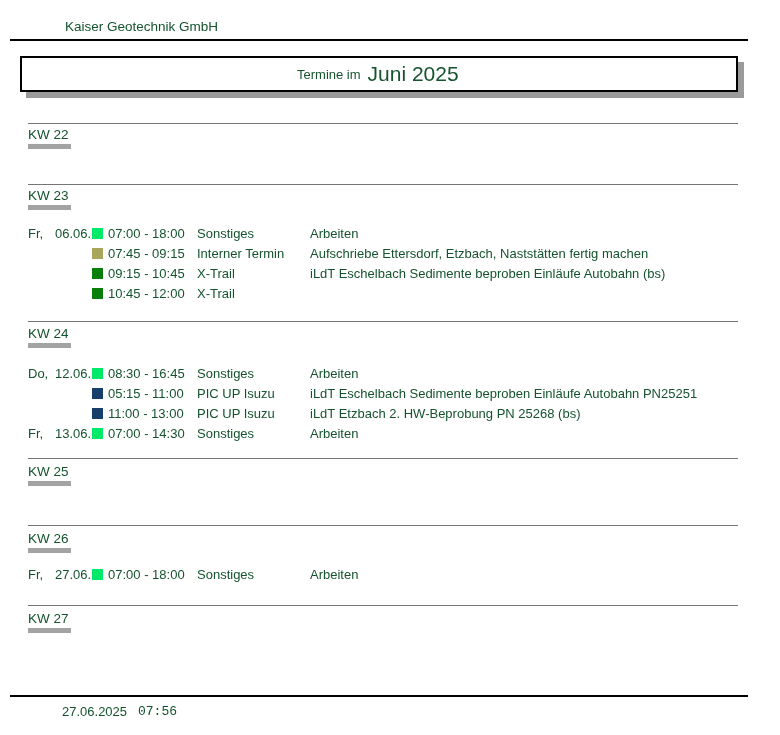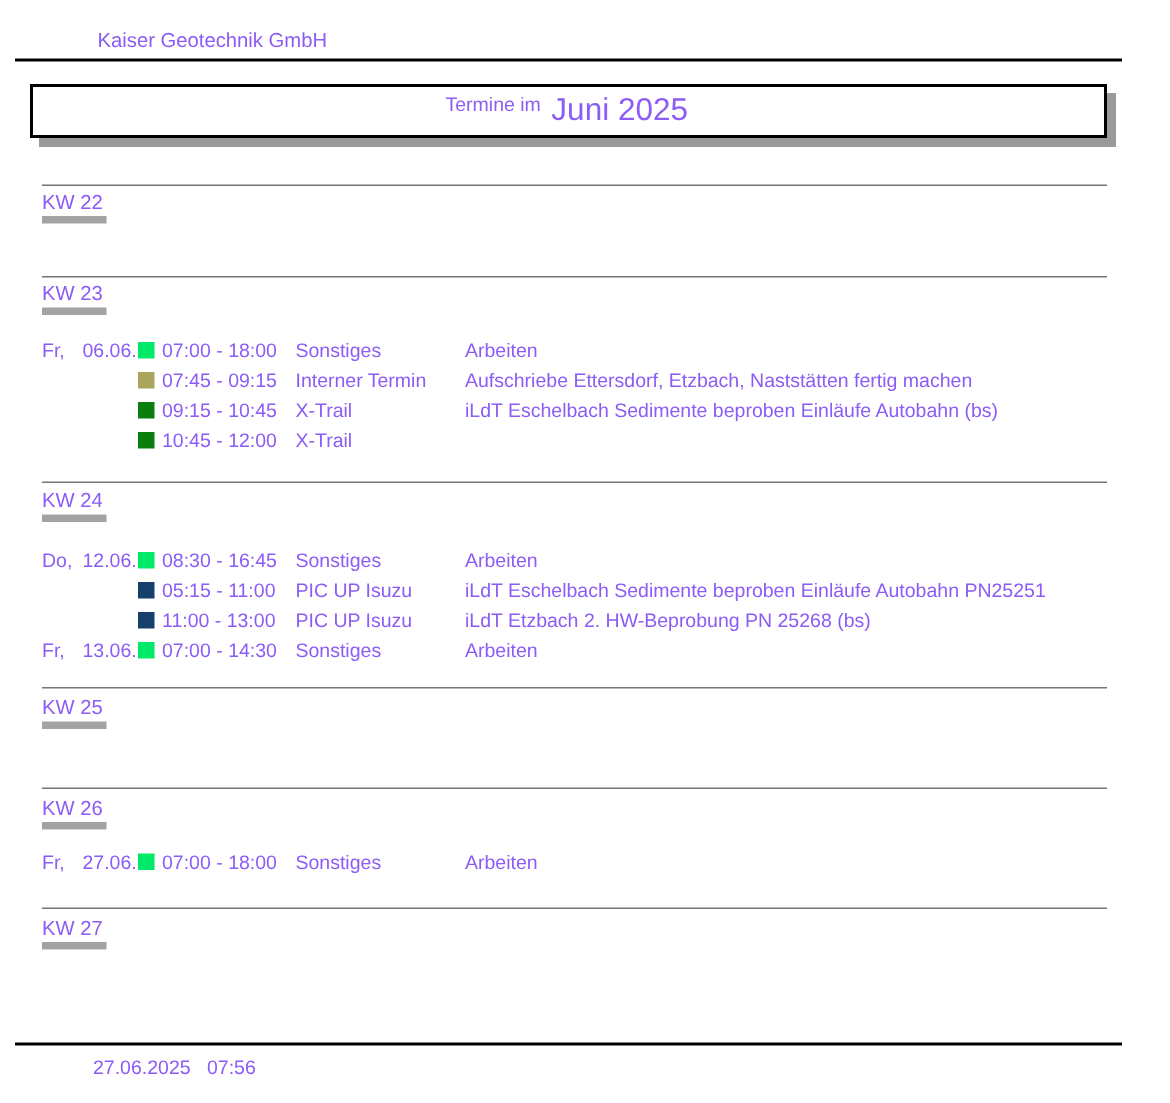--- a/index.html
+++ b/index.html
@@ -3,58 +3,58 @@
 <meta charset="utf-8">
 <style>
   html, body { margin: 0; padding: 0; background: #fff; }
   .page {
     position: relative;
     width: 780px;
     height: 735px;
     background: #ffffff;
     font-family: "Liberation Sans", "DejaVu Sans", sans-serif;
     font-size: 13px;
-    color: #8b5cf6;
+    color: #14532d;
     overflow: hidden;
   }
   .abs { position: absolute; white-space: nowrap; }
   .company { left: 65px; top: 19px; font-size: 13.5px; }
   .rule-black { position: absolute; left: 10px; width: 738px; height: 2px; background: #000; }
   .top-rule { top: 39px; }
   .footer-rule { top: 695px; }
   .header-box {
     position: absolute;
     left: 20px; top: 56px;
     width: 714px; height: 32px;
     background: #fff;
     border: 2px solid #000;
     box-shadow: 6px 6px 0 0 #9a9a9a;
     display: flex;
     align-items: center;
   }
   .person-name { margin-left: 18px; font-size: 21px; }
-  .period-wrap { position: absolute; left: 275px; display: flex; align-items: flex-start; }
+  .period-wrap { position: absolute; left: 275px; display: flex; align-items: center; }
   .period-label { font-size: 13px; margin-right: 7px; }
   .period-month { font-size: 21px; }
   .week-rule { position: absolute; left: 28px; width: 710px; height: 1px; background: #757575; }
   .kw-label {
     position: absolute; left: 28px;
     font-size: 13.5px;
     border-bottom: 5px solid #a3a3a3;
     padding: 0 2px 2px 0;
   }
   .row { position: absolute; left: 0; width: 780px; height: 16px; padding-left: 16px; }
   .row .day   { position: absolute; left: 28px; }
   .row .date  { position: absolute; left: 55px; }
   .row .swatch { position: absolute; left: 92px; top: 2px; width: 11px; height: 11px; }
   .row .time  { position: absolute; left: 108px; }
   .row .type  { position: absolute; left: 197px; }
   .row .desc  { position: absolute; left: 310px; }
   .footer-date { left: 62px;  top: 704px; }
-  .footer-time { left: 138px; top: 704px; }
+  .footer-time { left: 138px; top: 704px; font-family: Liberation Mono, monospace; }
   .footer-app  { left: 503px; top: 704px; margin-top: 44px; }
 </style>
 </head>
 <body>
 
 <div class="page">
 
   <div class="abs company">Kaiser Geotechnik GmbH</div>
   <div class="rule-black top-rule"></div>
 

